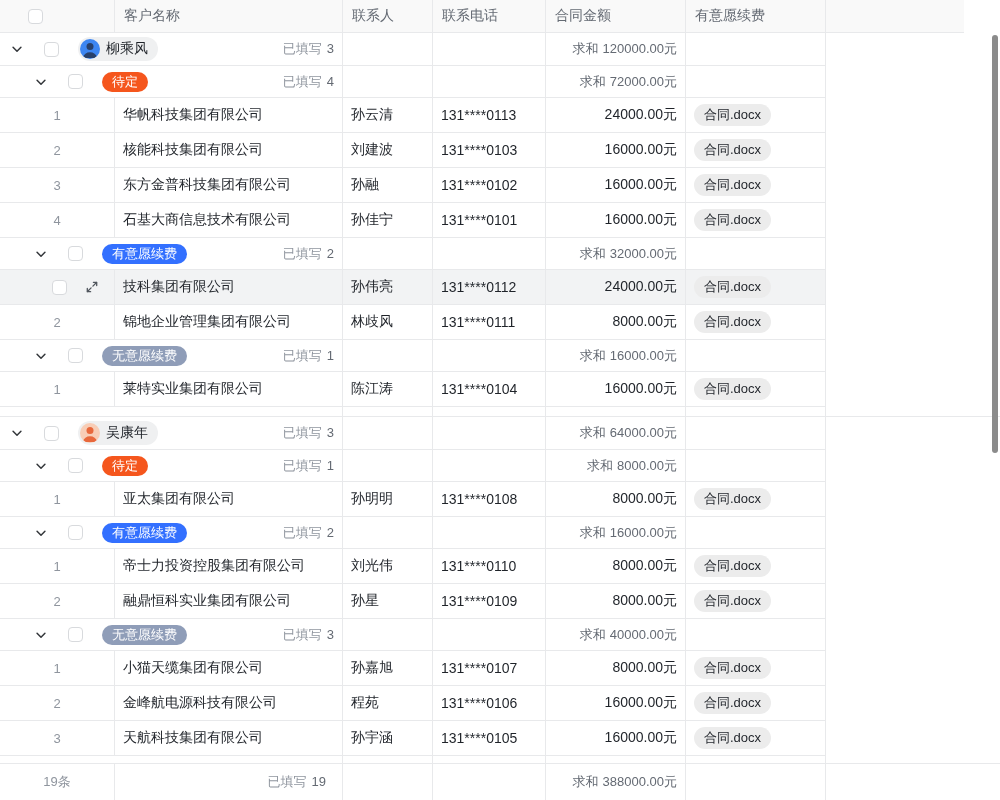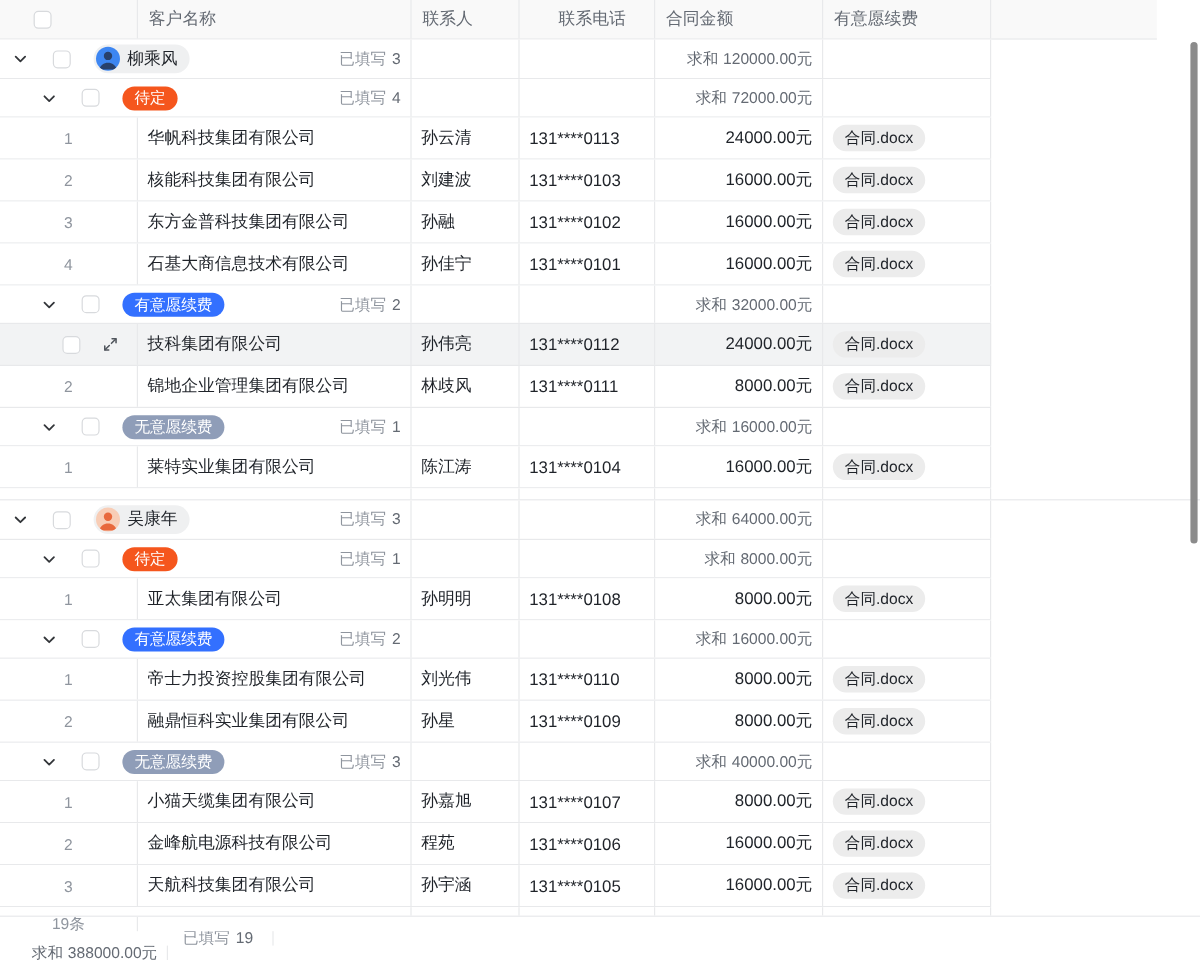--- a/index.html
+++ b/index.html
@@ -14,31 +14,31 @@
   html,body{background:#fff;}
   body{font-family:"Liberation Sans","DejaVu Sans",sans-serif;}
   .canvas{position:relative;width:1000px;height:800px;background:#fff;overflow:hidden;}
 
   
   .header{display:flex;width:964px;height:33px;background:var(--hdr-bg);border-bottom:1px solid var(--line);}
   .hcell{display:flex;align-items:center;border-right:1px solid var(--line);font-size:14px;color:var(--txt3);padding:0 0 0 9px;}
   .hc0{width:115px;padding-left:28px;}
   .hc1{width:228px;}
   .hc2{width:90px;align-items:center;}
-  .hc3{width:113px;justify-content:center;}
+  .hc3{width:113px;}
   .hc4{width:140px;}
   .hc5{width:140px;}
   .hfill{flex:1;border-right:none;}
 
   
   .row{display:flex;width:826px;background:#fff;border-bottom:1px solid var(--line);}
   .r-group{height:33px;}
   .r-sub{height:32px;}
   .r-data{height:35px;}
-  .r-footer{height:36px;border-bottom:none;flex-direction:column;}
+  .r-footer{height:36px;border-bottom:none;}
   .row.hovered{background:var(--hover);}
   .cell{display:flex;align-items:center;border-right:1px solid var(--line);padding:0 8px;overflow:hidden;}
   .c0{width:115px;justify-content:center;color:var(--txt2);font-size:13px;}
   .c1{width:228px;}
   .c2{width:90px;}
   .c3{width:113px;}
   .c4{width:140px;justify-content:flex-end;}
   .c5{width:140px;}
   .cg{width:343px;padding:0;gap:10px;}
   .cellname{font-size:14px;color:var(--txt);}

